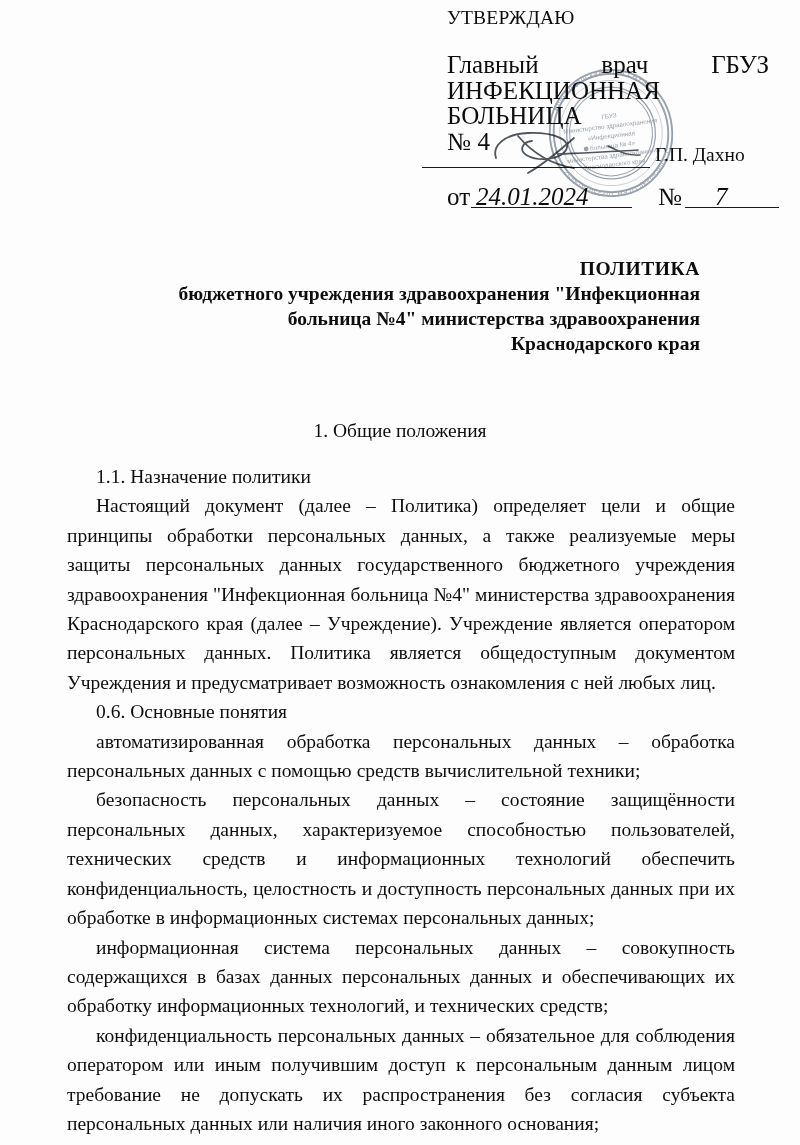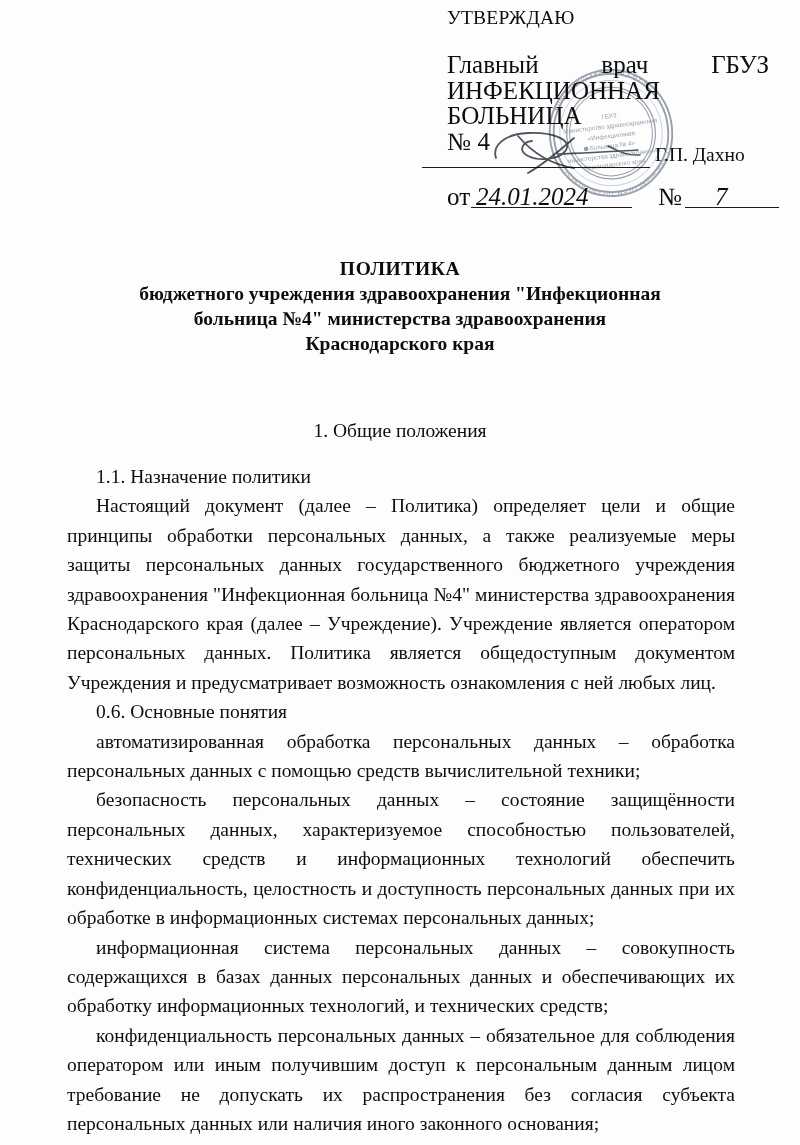--- a/index.html
+++ b/index.html
@@ -117,21 +117,21 @@
     mix-blend-mode: multiply;
   }
   .signature svg { width: 100%; height: 100%; display: block; }
 
   
   .doc-title {
     position: absolute;
     left: 100px;
     top: 256px;
     width: 600px;
-    text-align: center;
+    text-align: right;
     font-weight: bold;
     font-size: 19.5px;
     line-height: 25px;
   }
   .doc-title .main { letter-spacing: 0.6px; }
   .doc-title .sub-line { display: block; }
 
   .section-heading {
     position: absolute;
     left: 100px;

